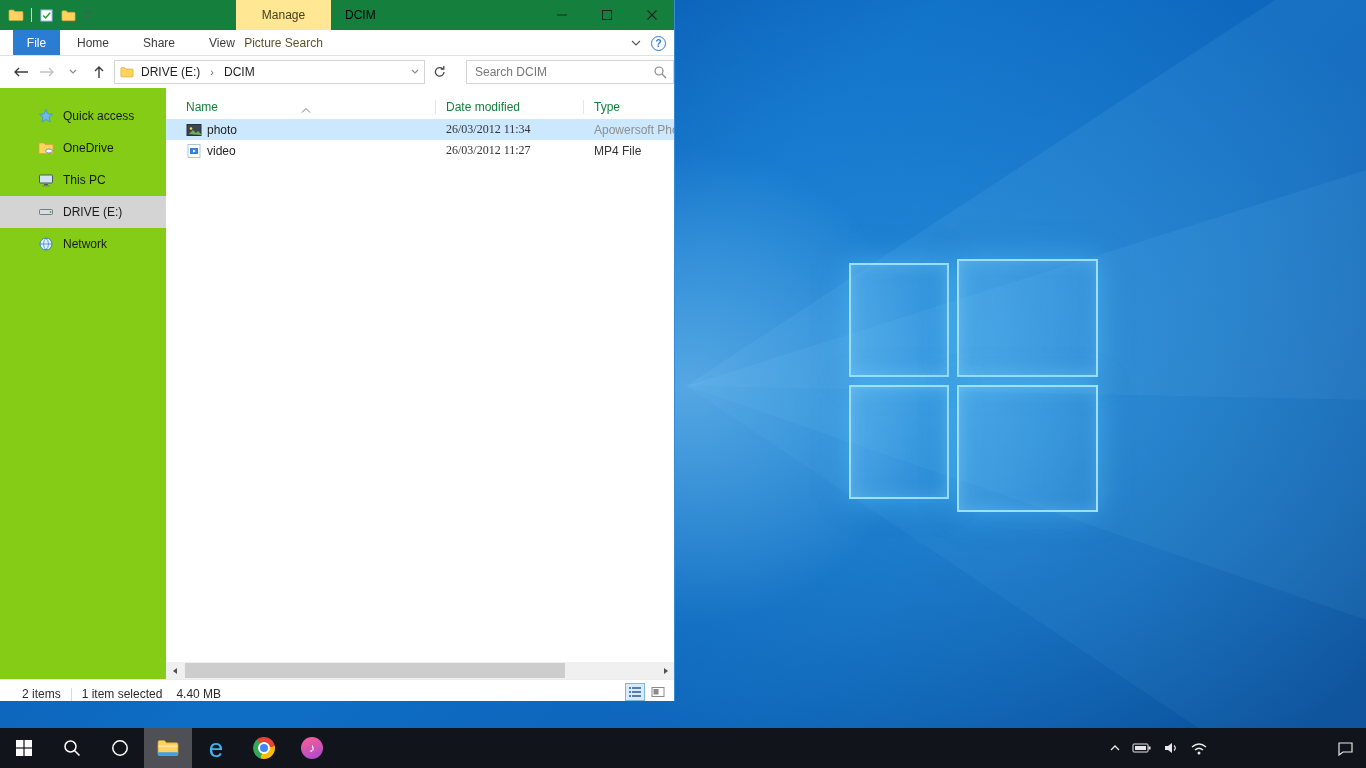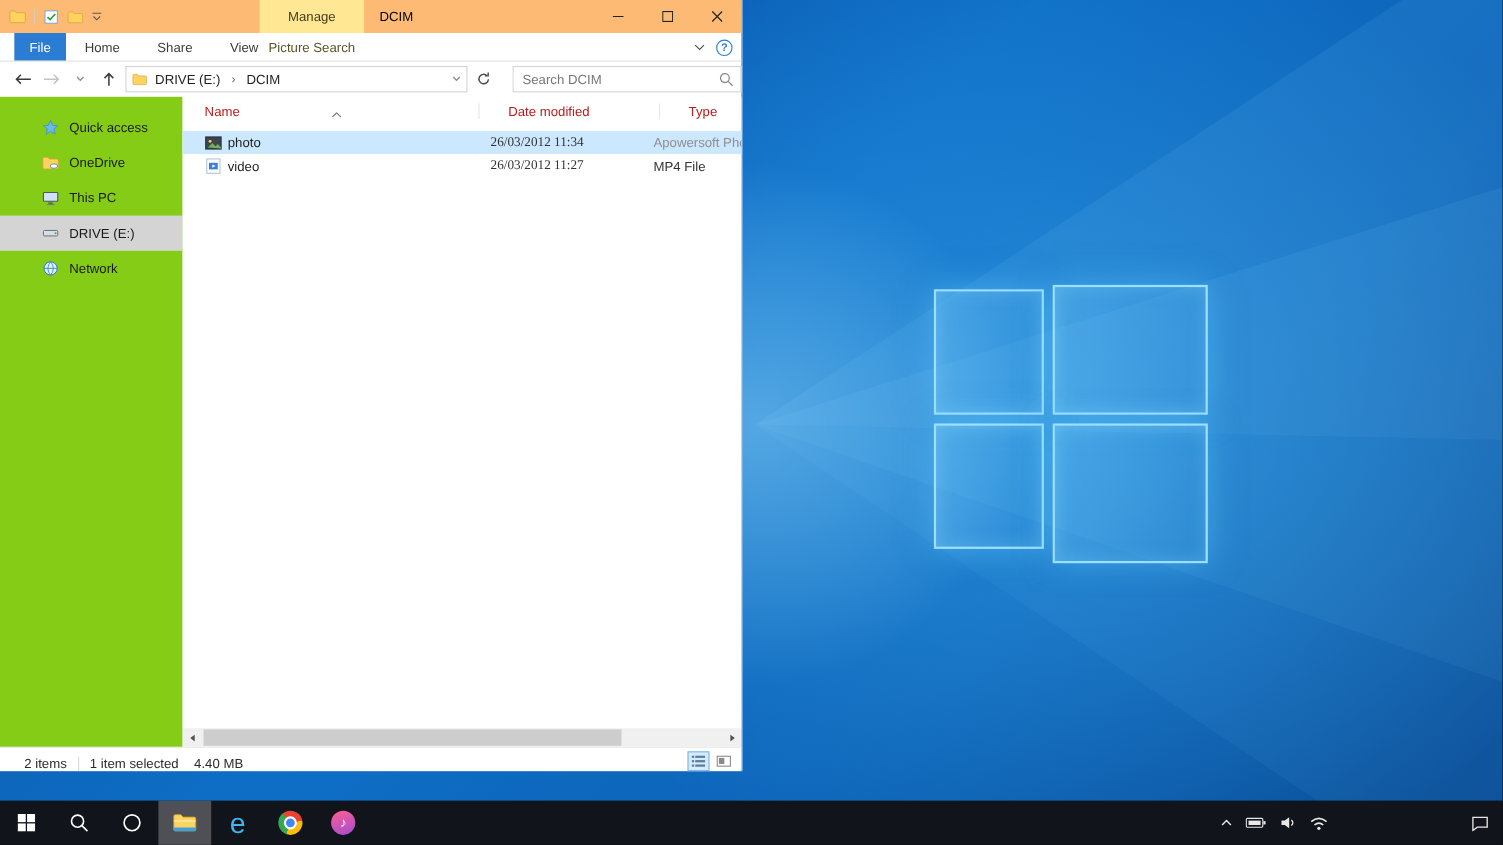--- a/index.html
+++ b/index.html
@@ -23,21 +23,21 @@
   #pane-tl { left:849px; top:263px; width:100px; height:114px; }
   #pane-tr { left:957px; top:259px; width:141px; height:118px; }
   #pane-bl { left:849px; top:385px; width:100px; height:114px; }
   #pane-br { left:957px; top:385px; width:141px; height:127px; }
 
   
   .window { position:absolute; left:0; top:0; width:675px; height:701px; background:#fff;
     border-right:1px solid #3c89d9; border-bottom:1px solid #3c89d9; z-index:10;
     font-size:12px; color:#1f1f1f; }
 
-  .titlebar { position:relative; height:30px; background:#fdba74; }
+  .titlebar { position:relative; height:30px; background:#15803d; }
   .titlebar-left { position:absolute; left:8px; top:0; height:30px; display:flex; align-items:center; gap:7px; }
   .qat-sep { width:1px; height:14px; background:#d0d0d0; }
   .manage-tab { position:absolute; left:236px; top:0; width:95px; height:30px; background:#ffe793;
     display:flex; align-items:center; justify-content:center; color:#44401f; }
   .window-title { position:absolute; left:345px; top:0; line-height:30px; color:#000; }
   .caption-buttons { position:absolute; right:0; top:0; display:flex; height:30px; }
   .caption-btn { width:45px; height:30px; display:flex; align-items:center; justify-content:center; }
 
   .ribbon-row { position:relative; height:26px; border-bottom:1px solid #e1e1e1; display:flex; align-items:stretch; }
   .file-tab { margin-left:13px; width:47px; background:#2b7cd3; color:#fff; display:flex; align-items:center; justify-content:center; }
@@ -61,21 +61,21 @@
   .search-box input { flex:1; border:none; outline:none; font-size:12px; padding-left:8px; font-family:inherit; color:#333; min-width:0; }
   .search-box input::placeholder { color:#777; }
   .search-icon { padding-right:6px; display:flex; }
 
   .sidebar { position:absolute; left:0; top:88px; width:166px; height:591px; padding-top:12px; background:#84cc16; }
   .side-item { height:32px; display:flex; align-items:center; padding-left:38px; gap:9px; color:#1a1a1a; }
   .side-item.selected { background:#d4d4d4; }
   .side-item svg { flex:0 0 auto; }
 
   .list-area { position:absolute; left:166px; top:88px; width:508px; height:574px; background:#fff; }
-  .col-headers { height:26px; display:flex; align-items:center; color:#b91c1c; position:relative;gap:16px; }
+  .col-headers { height:26px; display:flex; align-items:flex-end; color:#15803d; position:relative; }
   .col-h { display:flex; align-items:center; border-right:1px solid #e6e6e6; }
   .col-name { width:270px; padding-left:20px; position:relative; }
   .col-date { width:148px; padding-left:10px; }
   .col-type { flex:1; padding-left:10px; border-right:none; }
   .sort-caret { position:absolute; left:135px; top:2px; }
   .rows { margin-top:5px; }
   .row { height:21px; display:flex; align-items:center; }
   .row.selected { background:#cce8ff; }
   .cell-name { width:270px; padding-left:20px; display:flex; align-items:center; gap:5px; }
   .cell-date { width:148px; padding-left:10px; color:#333;font-family:Liberation Serif, serif; }

